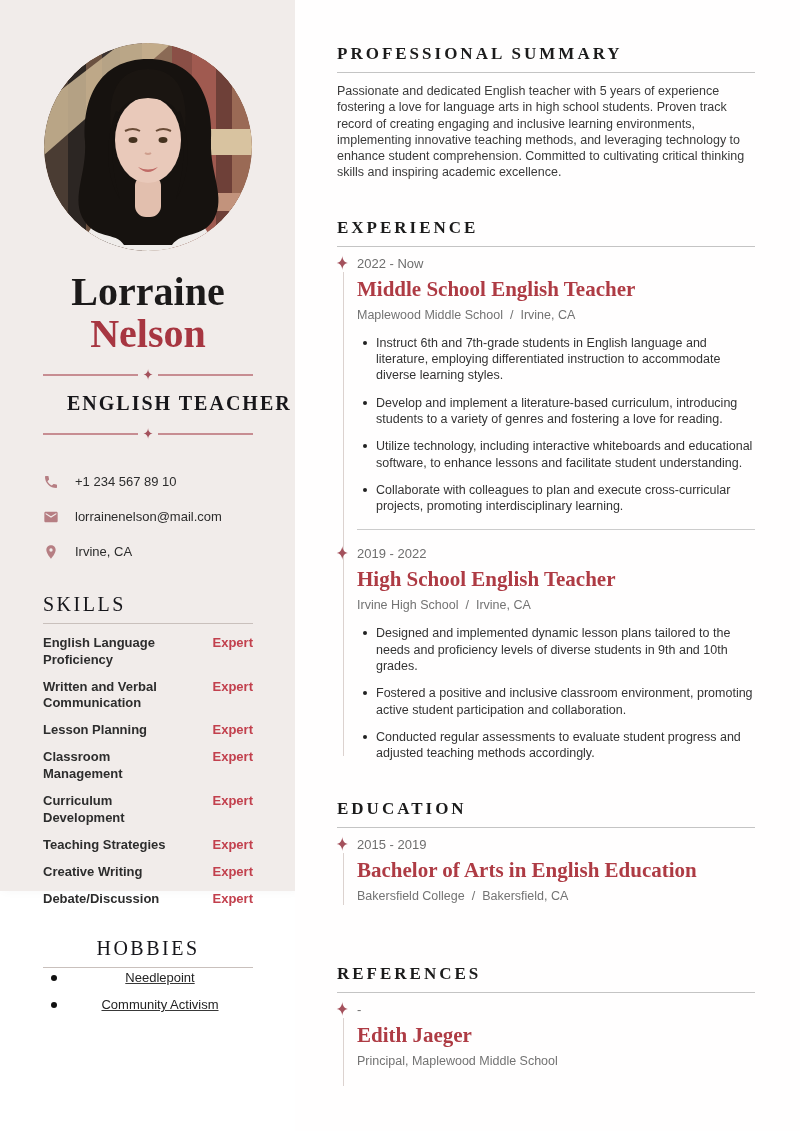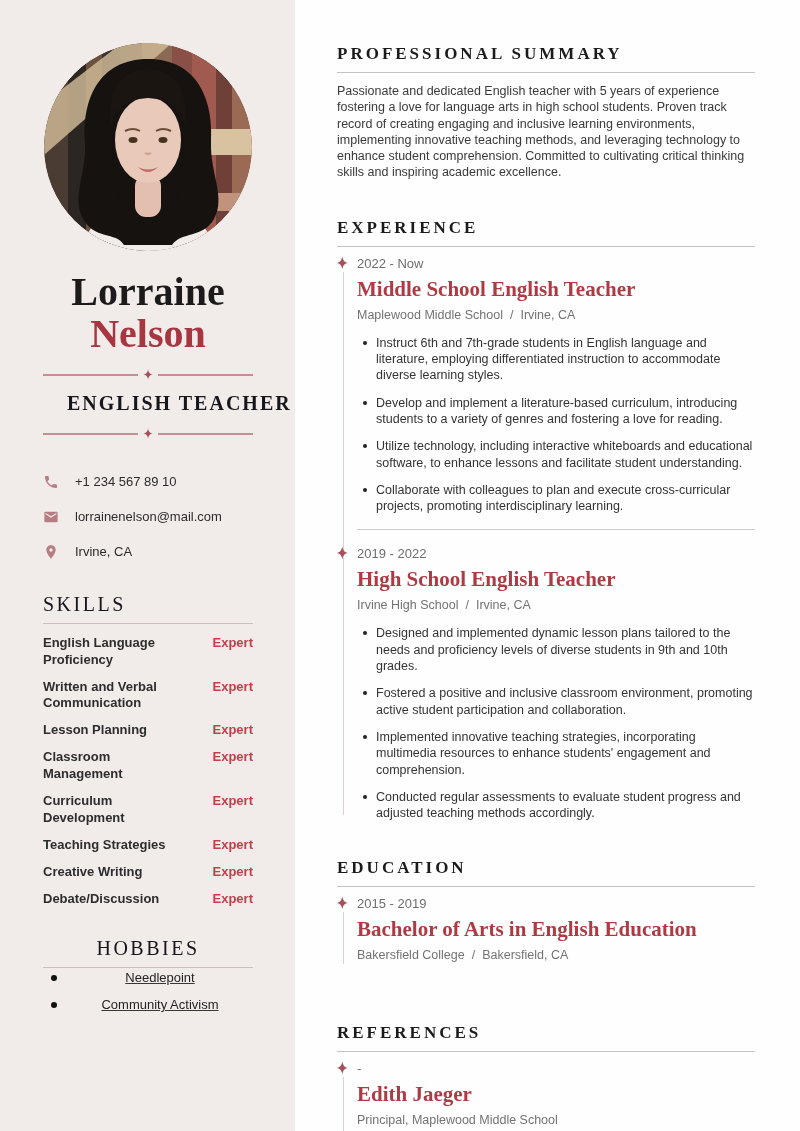--- a/index.html
+++ b/index.html
@@ -8,21 +8,21 @@
     width: 800px; height: 1131px;
     font-family: "Liberation Sans", "DejaVu Sans", sans-serif;
     color: #383838;
     position: relative;
     overflow: hidden;
   }
   .page { display: flex; width: 800px; height: 1131px; }
 
   
   .sidebar {
-    width: 295px; min-width: 295px; height: 1131px;
+    width: 295px; min-width: 295px; height: 891px;
     background: #f1ecea;
     padding: 43px 42px 0 43px;
     box-shadow: 3px 0 10px rgba(0,0,0,0.04);
   }
   .photo-wrap { width: 208px; height: 208px; margin: 0 auto; border-radius: 50%; overflow: hidden; }
   .photo-wrap svg { display: block; width: 208px; height: 208px; }
 
   .name-block { text-align: center; margin-top: 20px; font-family: "Liberation Serif", "DejaVu Serif", serif; font-weight: 700; font-size: 40px; line-height: 1.06; }
   .name-first { color: #1c1a1a; }
   .name-last  { color: #a73641; }
@@ -276,21 +276,20 @@
         <div class="entry">
           <span class="tl-star">✦</span>
           <div class="entry-period">2019 - 2022</div>
           <div class="entry-title">High School English Teacher</div>
           <div class="entry-meta">
             <span>Irvine High School</span><span class="slash">/</span><span>Irvine, CA</span>
           </div>
           <ul class="entry-bullets">
             <li>Designed and implemented dynamic lesson plans tailored to the needs and proficiency levels of diverse students in 9th and 10th grades.</li>
             <li>Fostered a positive and inclusive classroom environment, promoting active student participation and collaboration.</li>
-            <li>Implemented innovative teaching strategies, incorporating multimedia resources to enhance students' engagement and comprehension.</li>
             <li>Conducted regular assessments to evaluate student progress and adjusted teaching methods accordingly.</li>
           </ul>
         </div>
       </div>
     </section>
 
     <section class="section">
       <div class="main-heading">EDUCATION</div>
       <hr class="main-hr">
       <div class="entries edu-entries">

